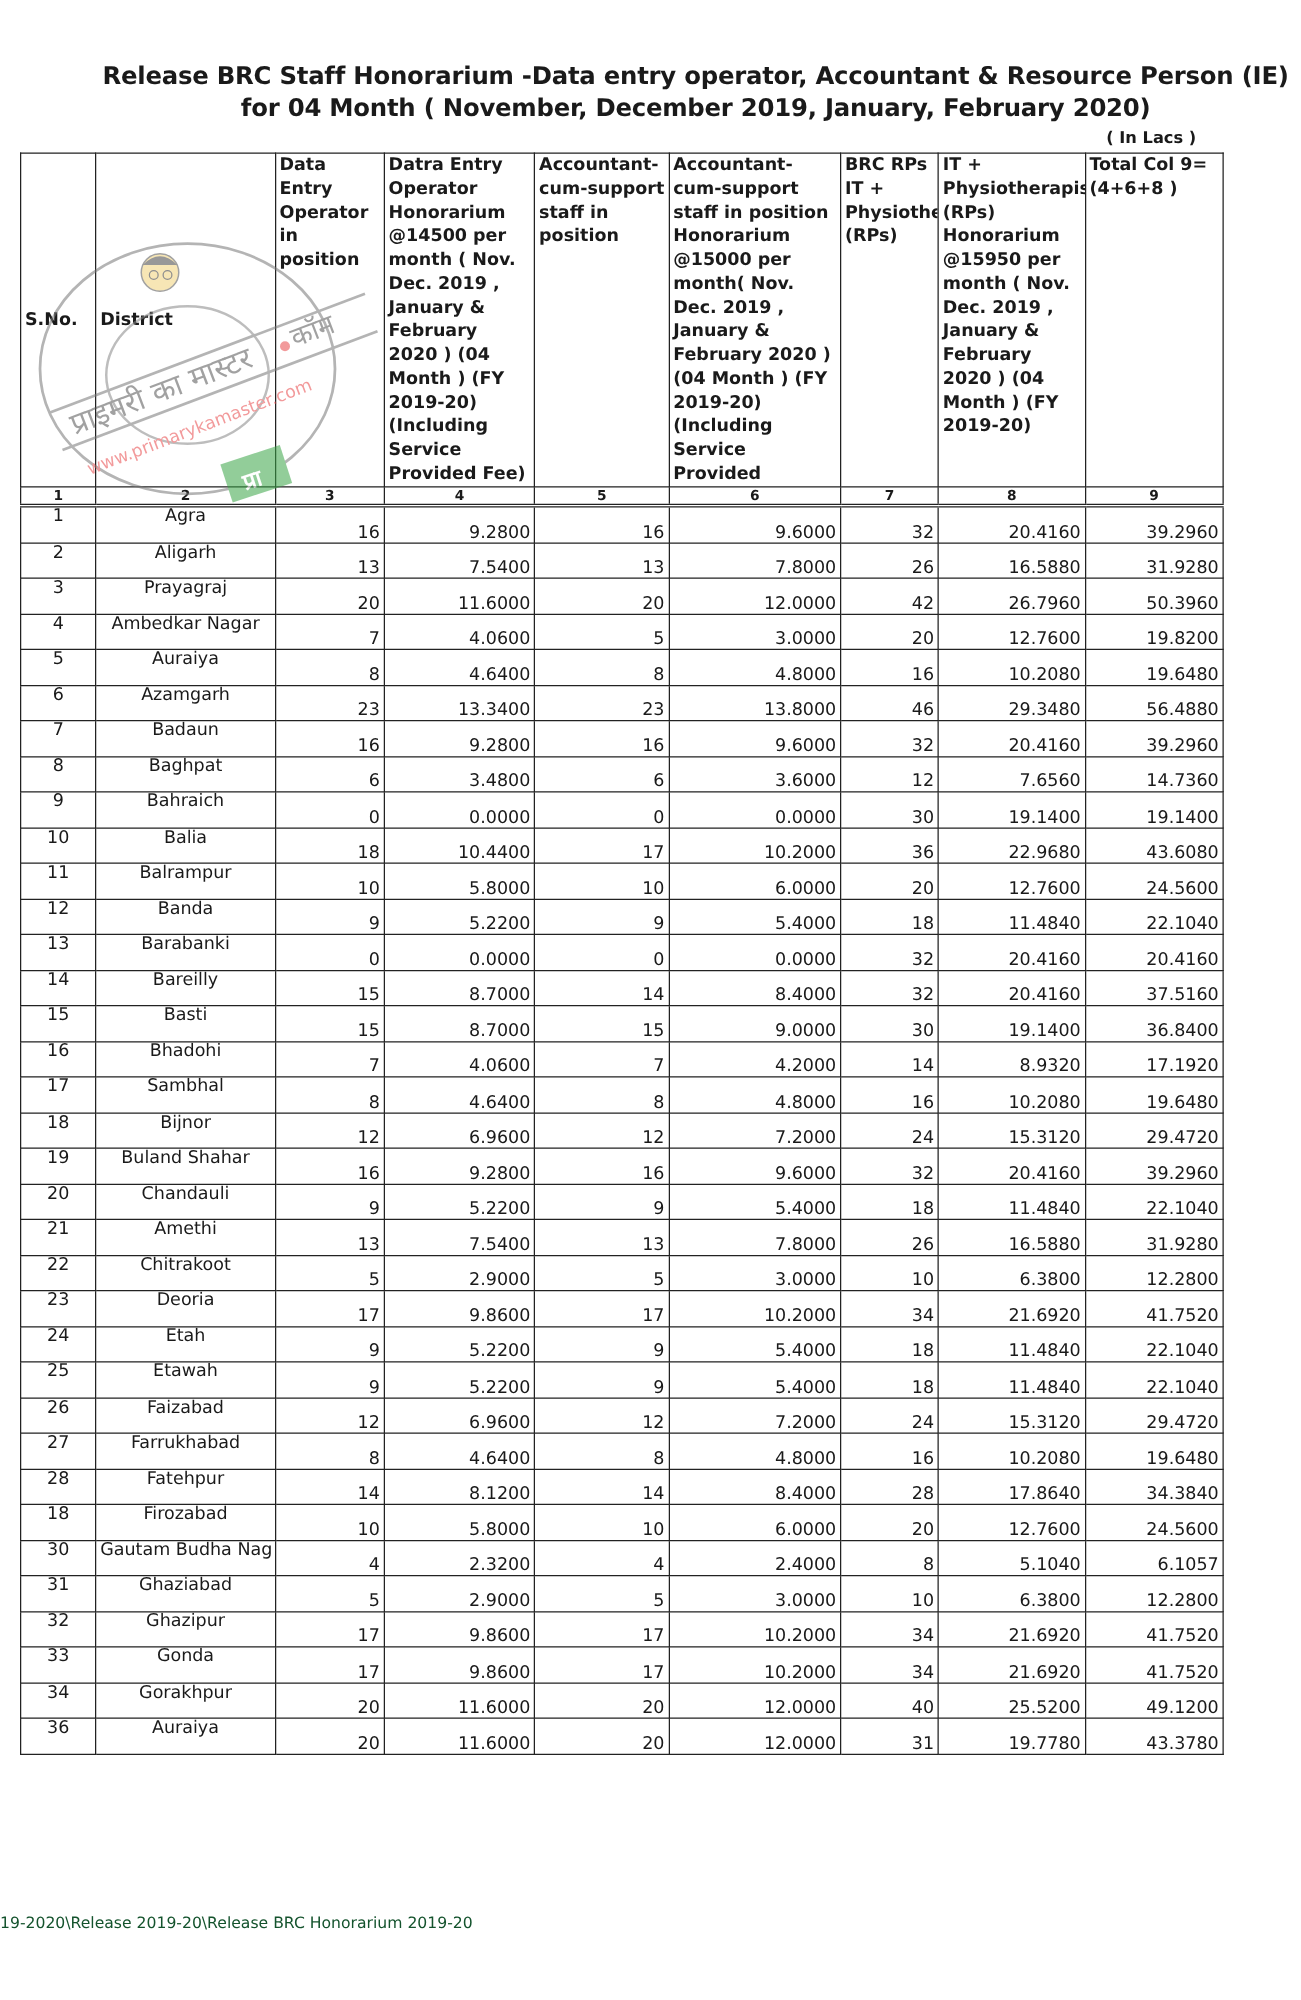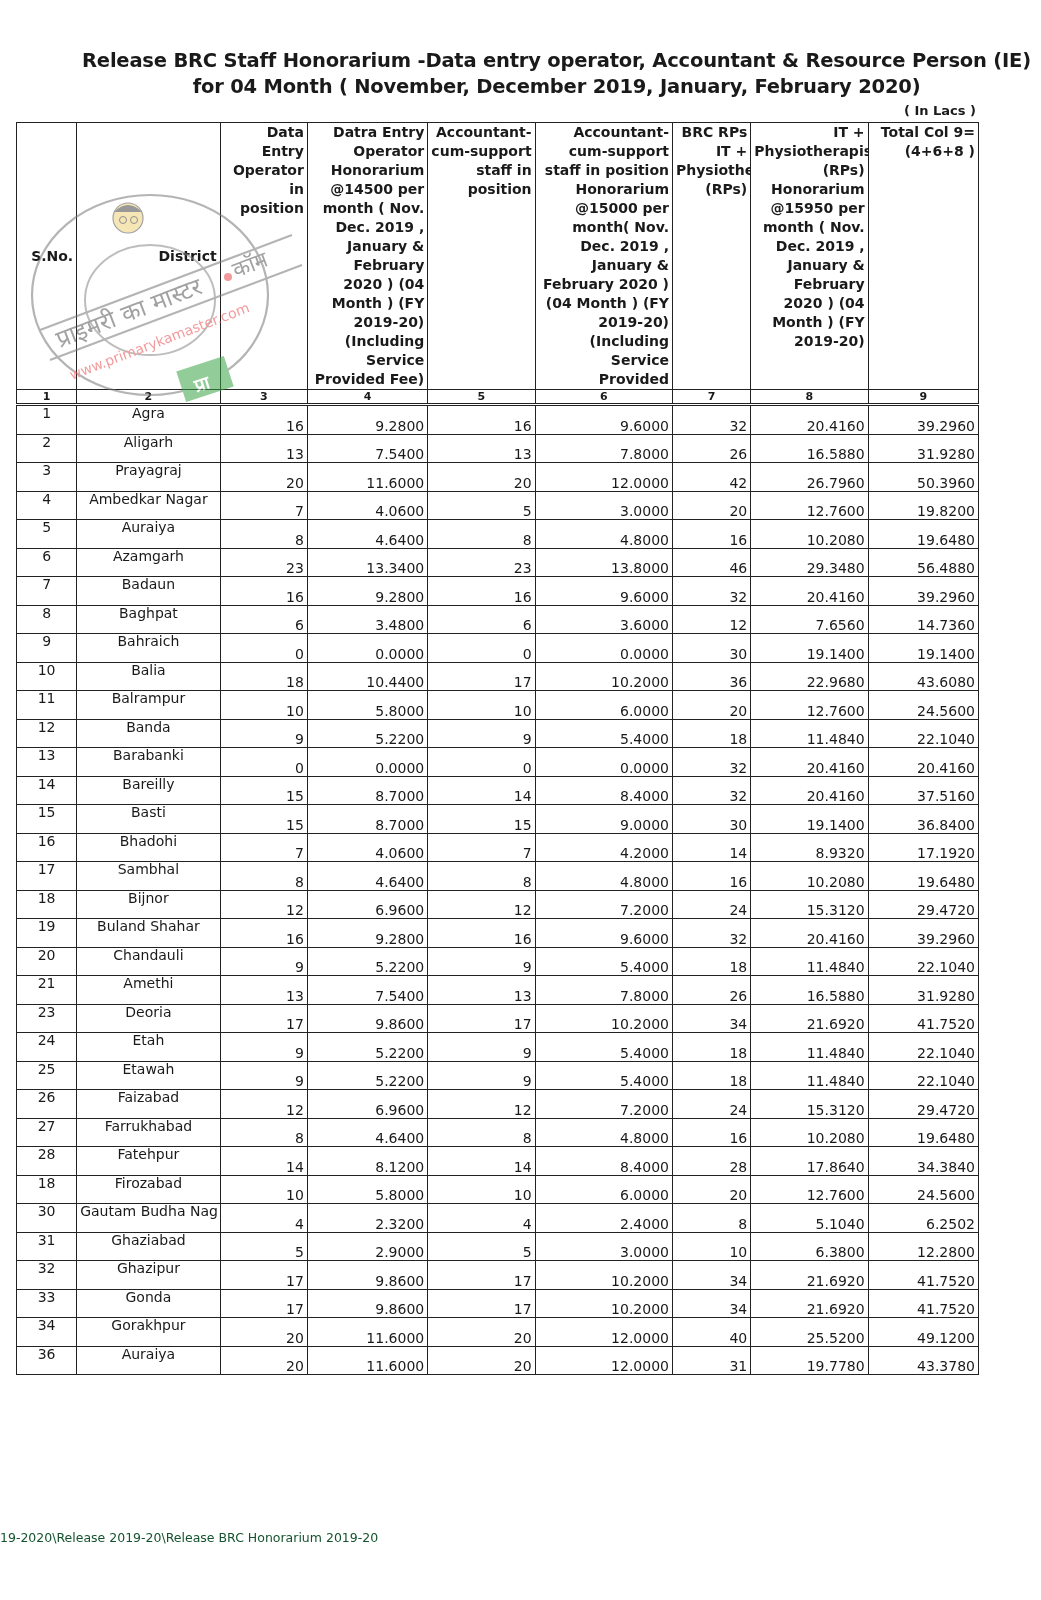--- a/index.html
+++ b/index.html
@@ -1,21 +1,21 @@
 <!DOCTYPE html>
 <html><head>
 <meta charset="utf-8">
 <style>
   html, body { margin:0; padding:0; background:#ffffff; }
   body { width:1041px; height:1600px; position:relative; overflow:hidden; font-family:"DejaVu Sans", sans-serif; color:#1a1a1a; }
   .title { position:absolute; left:0; top:48px; width:1041px; text-align:center; font-weight:bold; font-size:19.5px; line-height:26px; letter-spacing:-0.2px;padding-left:36px; }
-  .unit { position:absolute; right:65px; top:103px; font-weight:bold; font-size:13px; }
+  .unit { position:absolute; right:84px; top:103px; font-weight:bold; font-size:13px; }
   table.grid { position:absolute; left:16px; top:122px; width:963px; border-collapse:collapse; table-layout:fixed; }
   table.grid td, table.grid th { border:1.6px solid #222; padding:0 3px; font-size:14px; }
-  th.hdr { font-weight:bold; font-size:12.5px; line-height:19px; vertical-align:top; text-align:right; height:242px; overflow:hidden; padding-top:2px; }
+  th.hdr { font-weight:bold; font-size:12.5px; line-height:19px; vertical-align:top; text-align:left; height:242px; overflow:hidden; padding-top:2px; }
   th.mid { vertical-align:middle; font-size:13px;margin-top:24px; }
   tr.colnum td { font-weight:bold; font-size:11px; text-align:center; height:13px; line-height:13px; border-bottom:3px double #222; }
   tr.row td { height:26.5px; line-height:14px; vertical-align:bottom; padding-bottom:1px; }
   td.sno { text-align:center; vertical-align:top !important; padding-top:4px; }
   td.dist { text-align:center; vertical-align:top !important; padding-top:3px; white-space:nowrap; overflow:hidden; }
   td.num { text-align:right; }
   .footer { position:absolute; left:0; top:1530px; font-size:12.5px; color:#14532d; white-space:nowrap; }
   .wm { position:absolute; left:30px; top:180px; width:290px; height:230px; pointer-events:none; opacity:0.55; }
 </style>
 </head>
@@ -289,20 +289,31 @@
         <td class="dist">Amethi</td>
         <td class="num">13</td>
         <td class="num">7.5400</td>
         <td class="num">13</td>
         <td class="num">7.8000</td>
         <td class="num">26</td>
         <td class="num">16.5880</td>
         <td class="num">31.9280</td>
       </tr>
       <tr class="row">
+        <td class="sno">22</td>
+        <td class="dist">Chitrakoot</td>
+        <td class="num">5</td>
+        <td class="num">2.9000</td>
+        <td class="num">5</td>
+        <td class="num">3.0000</td>
+        <td class="num">10</td>
+        <td class="num">6.3800</td>
+        <td class="num">12.2800</td>
+      </tr>
+      <tr class="row">
         <td class="sno">23</td>
         <td class="dist">Deoria</td>
         <td class="num">17</td>
         <td class="num">9.8600</td>
         <td class="num">17</td>
         <td class="num">10.2000</td>
         <td class="num">34</td>
         <td class="num">21.6920</td>
         <td class="num">41.7520</td>
       </tr>
@@ -374,21 +385,21 @@
       </tr>
       <tr class="row">
         <td class="sno">30</td>
         <td class="dist">Gautam Budha Nag</td>
         <td class="num">4</td>
         <td class="num">2.3200</td>
         <td class="num">4</td>
         <td class="num">2.4000</td>
         <td class="num">8</td>
         <td class="num">5.1040</td>
-        <td class="num">6.2502</td>
+        <td class="num">6.1057</td>
       </tr>
       <tr class="row">
         <td class="sno">31</td>
         <td class="dist">Ghaziabad</td>
         <td class="num">5</td>
         <td class="num">2.9000</td>
         <td class="num">5</td>
         <td class="num">3.0000</td>
         <td class="num">10</td>
         <td class="num">6.3800</td>

